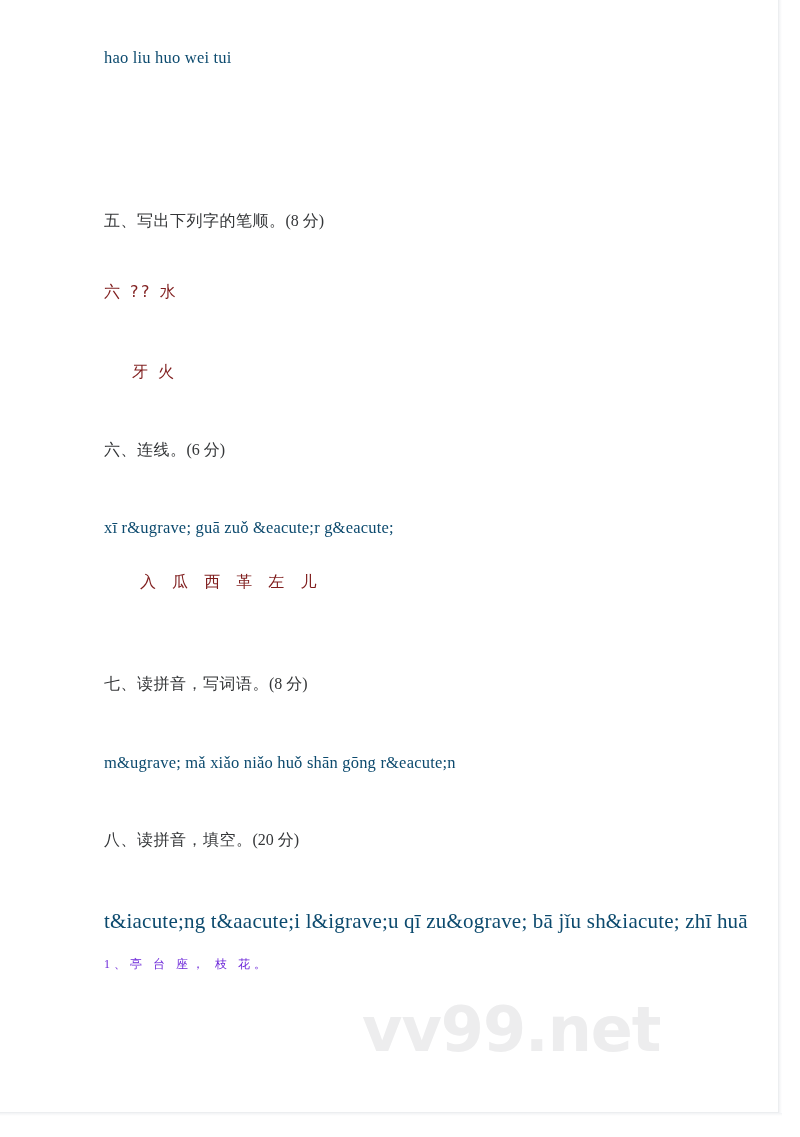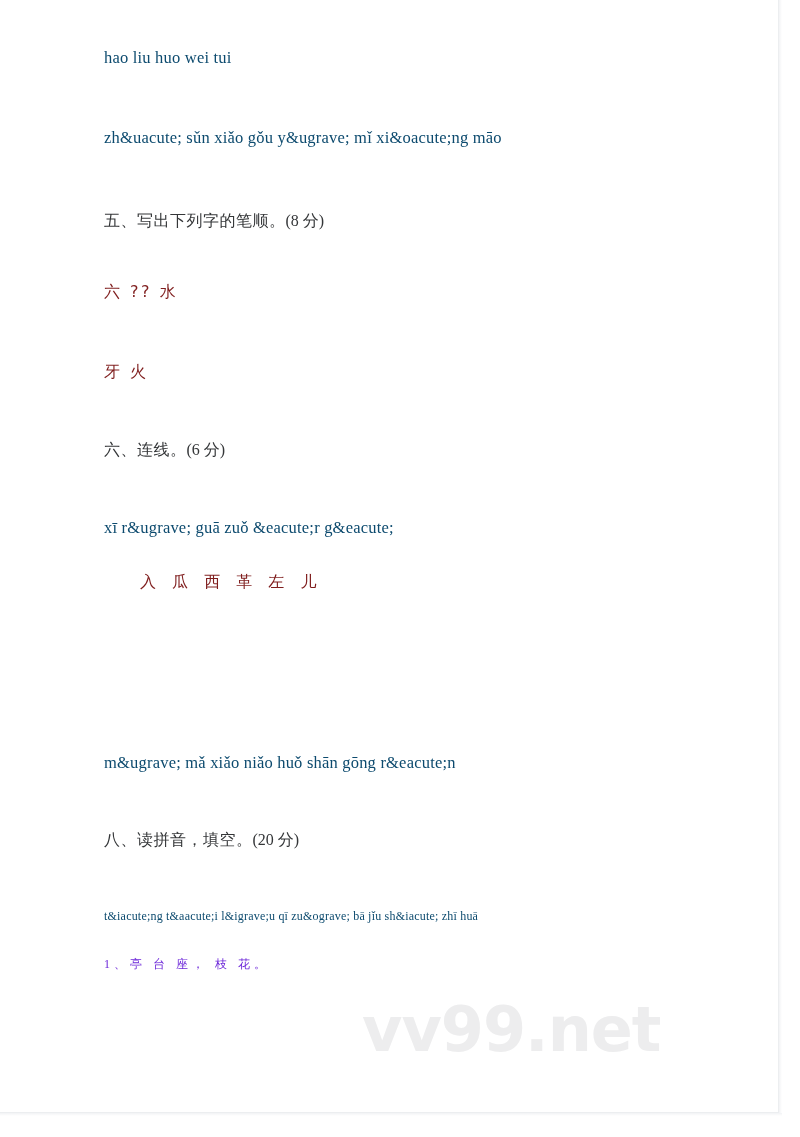--- a/index.html
+++ b/index.html
@@ -69,21 +69,21 @@
   }
 
   
   .pinyin {
     font-family: "Liberation Serif", "DejaVu Serif", serif;
     font-size: 16.5px;
     letter-spacing: 0.2px;
     color: #0c4a6e;
   }
   .pinyin-sm {
-    font-size: 12px;
+    font-size: 21px;
   }
 
   
   .heading {
     font-family: "DejaVu Sans", "Liberation Sans", sans-serif;
     font-size: 16px;
     color: #343638;
     letter-spacing: 0.5px;
   }
   .heading .score {
@@ -124,34 +124,34 @@
 </style>
 </head>
 <body>
 
 <div id="page-sheet">
 
   <div id="content">
 
     <div class="line pinyin" style="top:48px;">hao liu huo wei tui</div>
 
-    <div class="line pinyin" style="top:128px;">zh&amp;uacute; sǔn xiǎo gǒu y&amp;ugrave; mǐ xi&amp;oacute;ng māo</div>
 
     <div class="line heading" style="top:205px;margin-top:6px;"><span>五、写出下列字的笔顺。</span><span class="score">(8 分)</span></div>
 
     <div class="line glyph-row glyph-row-tight" style="top:282px;">六 ?? 水</div>
 
-    <div class="line glyph-row glyph-row-tight" style="top:362px;">牙 火</div>
+    <div class="line glyph-row glyph-row-tight" style="top:362px;margin-left:28px;">牙 火</div>
 
     <div class="line heading" style="top:440px;"><span>六、连线。</span><span class="score">(6 分)</span></div>
 
     <div class="line pinyin" style="top:518px;">xī r&amp;ugrave; guā zuǒ &amp;eacute;r g&amp;eacute;</div>
 
     <div class="line glyph-row" style="top:572px;margin-left:36px;">入 瓜 西 革 左 儿</div>
 
+    <div class="line heading" style="top:674px;"><span>七、读拼音，写词语。</span><span class="score">(8 分)</span></div>
 
     <div class="line pinyin" style="top:753px;">m&amp;ugrave; mǎ xiǎo niǎo huǒ shān gōng r&amp;eacute;n</div>
 
     <div class="line heading" style="top:830px;"><span>八、读拼音，填空。</span><span class="score">(20 分)</span></div>
 
     <div class="line pinyin pinyin-sm" style="top:909px;">t&amp;iacute;ng t&amp;aacute;i l&amp;igrave;u qī zu&amp;ograve; bā jǐu sh&amp;iacute; zhī huā</div>
 
     <div class="line fill-row" style="top:956px;">1、亭 台 座， 枝 花。</div>
 
     <div id="watermark">vv99.net</div>

